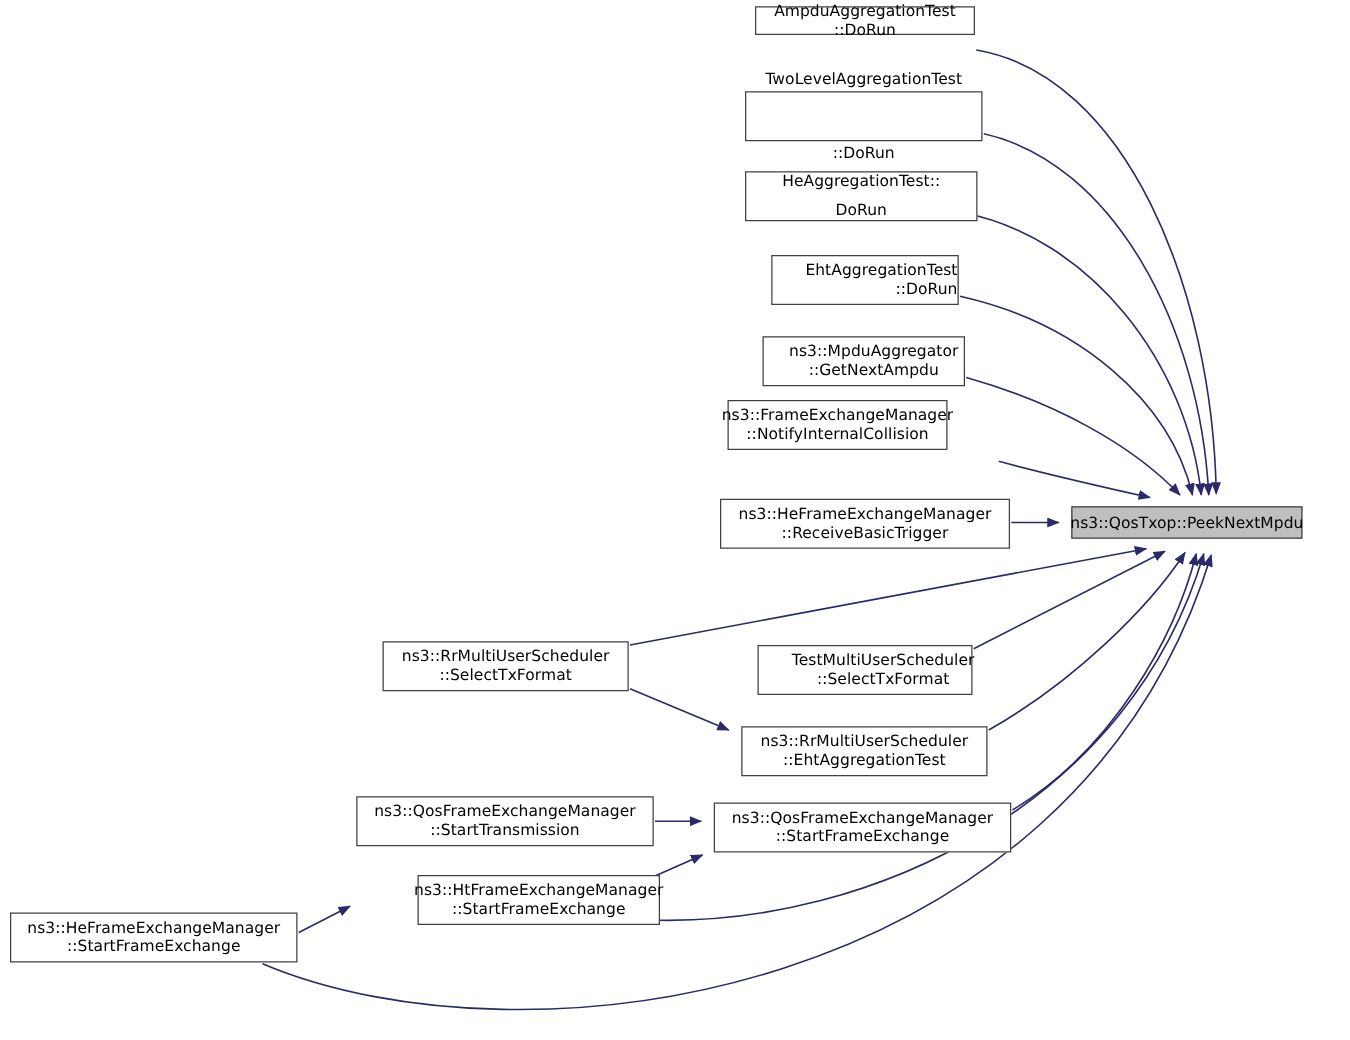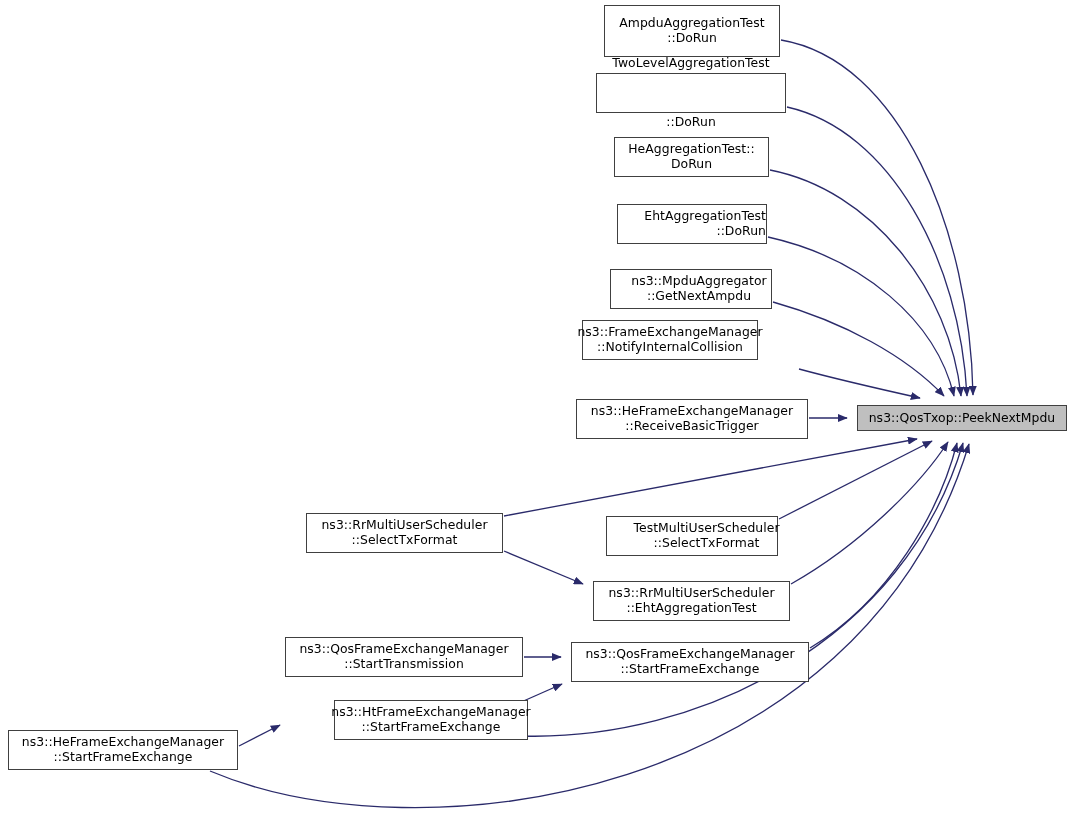--- a/index.html
+++ b/index.html
@@ -100,28 +100,28 @@
 
       <path d="M519,736 C700,742 905,640 963,443"></path>
 
       <path d="M239,746 L280,725"></path>
 
       <path d="M210,771 C420,860 860,800 969,444"></path>
     </g>
   </svg>
 
   <div id="node-layer">
-      <div class="gnode" style="left: 604px; top: 5px; width: 176px; height: 52px;"><span class="ln">AmpduAggregationTest</span><span class="ln">::DoRun</span></div>
+      <div class="gnode" style="left: 604px; top: 5px; width: 176px; height: 23px;"><span class="ln">AmpduAggregationTest</span><span class="ln">::DoRun</span></div>
       <div class="gnode" style="left: 596px; top: 73px; width: 190px; height: 40px; gap: 44px;"><span class="ln">TwoLevelAggregationTest</span><span class="ln">::DoRun</span></div>
-      <div class="gnode" style="left: 614px; top: 137px; width: 155px; height: 40px;"><span class="ln">HeAggregationTest::</span><span class="ln">DoRun</span></div>
+      <div class="gnode" style="left: 596px; top: 137px; width: 186px; height: 40px; justify-content: space-between;"><span class="ln">HeAggregationTest::</span><span class="ln">DoRun</span></div>
       <div class="gnode" style="left: 617px; top: 204px; width: 150px; height: 40px; align-items: flex-end;"><span class="ln">EhtAggregationTest</span><span class="ln">::DoRun</span></div>
       <div class="gnode" style="left: 610px; top: 269px; width: 162px; height: 40px; padding-left: 16px;"><span class="ln">ns3::MpduAggregator</span><span class="ln">::GetNextAmpdu</span></div>
       <div class="gnode" style="left: 582px; top: 320px; width: 176px; height: 40px;"><span class="ln">ns3::FrameExchangeManager</span><span class="ln">::NotifyInternalCollision</span></div>
       <div class="gnode" style="left: 576px; top: 399px; width: 232px; height: 40px;"><span class="ln">ns3::HeFrameExchangeManager</span><span class="ln">::ReceiveBasicTrigger</span></div>
-      <div class="gnode highlight" style="left: 857px; top: 405px; width: 210px; height: 26px;"><span class="ln">ns3::QosTxop::PeekNextMpdu</span></div>
+      <div class="gnode highlight" style="left: 857px; top: 405px; width: 185px; height: 26px;"><span class="ln">ns3::QosTxop::PeekNextMpdu</span></div>
       <div class="gnode" style="left: 306px; top: 513px; width: 197px; height: 40px;"><span class="ln">ns3::RrMultiUserScheduler</span><span class="ln">::SelectTxFormat</span></div>
       <div class="gnode" style="left: 606px; top: 516px; width: 172px; height: 40px; padding-left: 29px;"><span class="ln">TestMultiUserScheduler</span><span class="ln">::SelectTxFormat</span></div>
       <div class="gnode" style="left: 593px; top: 581px; width: 197px; height: 40px;"><span class="ln">ns3::RrMultiUserScheduler</span><span class="ln">::EhtAggregationTest</span></div>
       <div class="gnode" style="left: 285px; top: 637px; width: 238px; height: 40px;"><span class="ln">ns3::QosFrameExchangeManager</span><span class="ln">::StartTransmission</span></div>
       <div class="gnode" style="left: 571px; top: 642px; width: 238px; height: 40px;"><span class="ln">ns3::QosFrameExchangeManager</span><span class="ln">::StartFrameExchange</span></div>
       <div class="gnode" style="left: 290px; top: 700px; width: 194px; height: 40px; margin-left: 44px;"><span class="ln">ns3::HtFrameExchangeManager</span><span class="ln">::StartFrameExchange</span></div>
       <div class="gnode" style="left: 8px; top: 730px; width: 230px; height: 40px;"><span class="ln">ns3::HeFrameExchangeManager</span><span class="ln">::StartFrameExchange</span></div>
     </div>
 </div>
 

